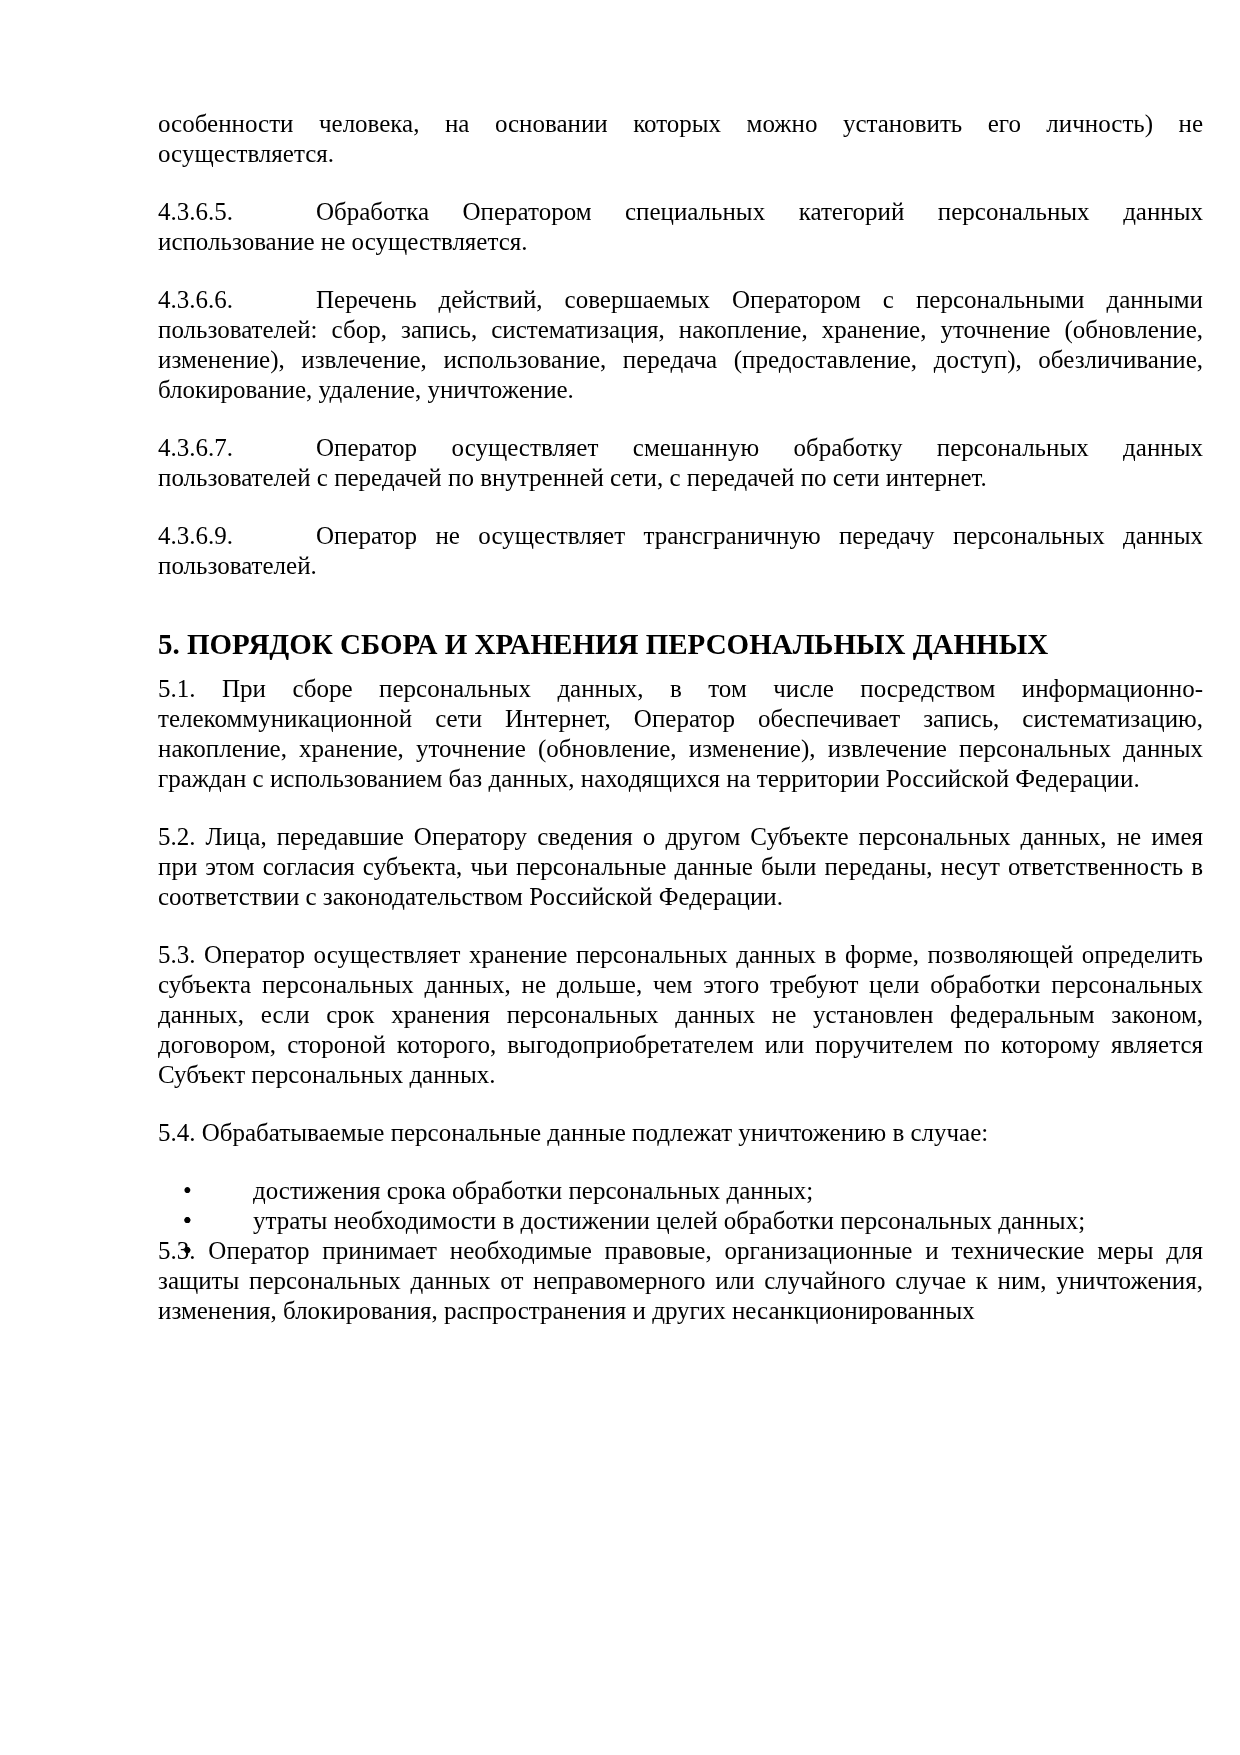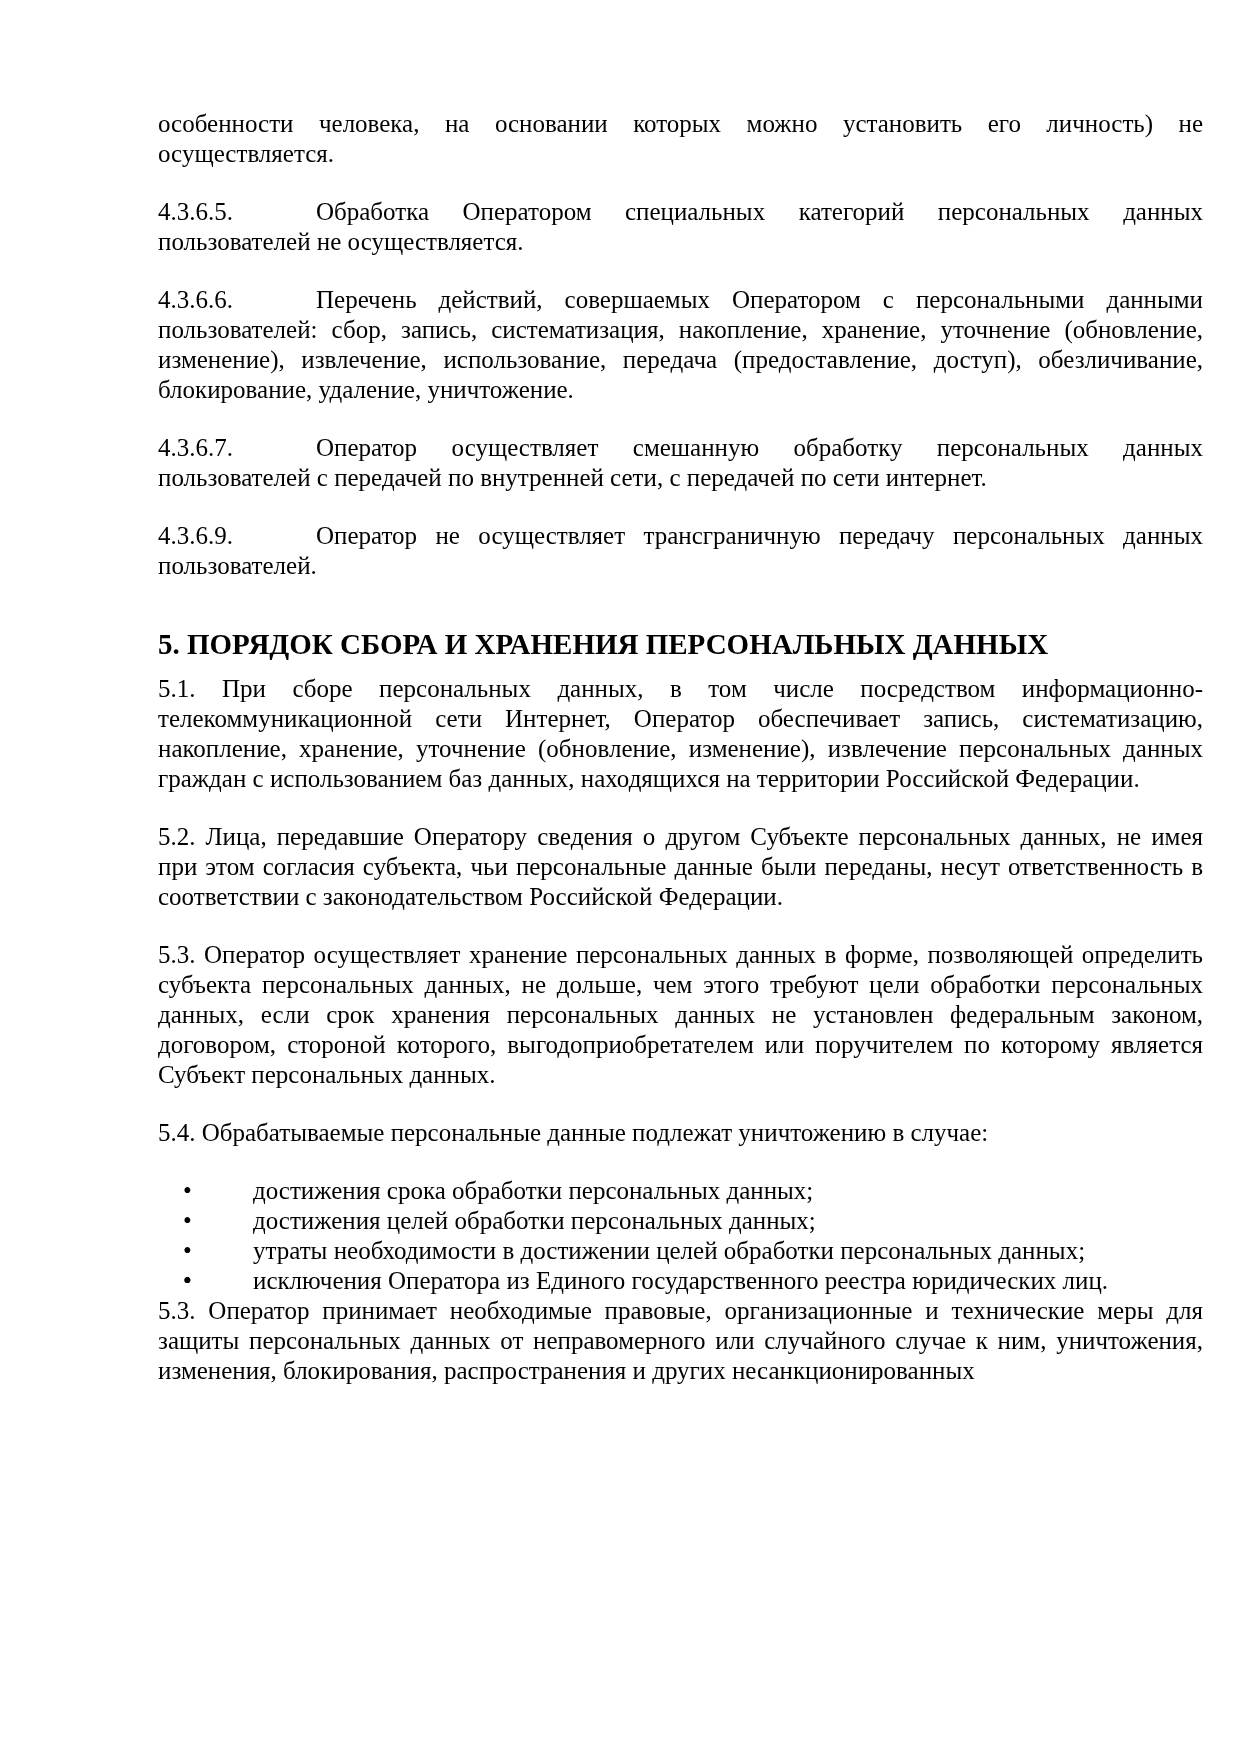--- a/index.html
+++ b/index.html
@@ -56,43 +56,43 @@
     top: 0;
   }
 </style>
 </head>
 <body>
 
 <div class="page">
 
   <p class="para">особенности человека, на основании которых можно установить его личность) не осуществляется.</p>
 
-  <p class="para"><span class="tabnum">4.3.6.5.</span><span>Обработка Оператором специальных категорий персональных данных пользователей не осуществляется.</span></p>
+  <p class="para"><span class="tabnum">4.3.6.5.</span><span>Обработка Оператором специальных категорий персональных данных использование не осуществляется.</span></p>
 
   <p class="para"><span class="tabnum">4.3.6.6.</span><span>Перечень действий, совершаемых Оператором с персональными данными пользователей: сбор, запись, систематизация, накопление, хранение, уточнение (обновление, изменение), извлечение, использование, передача (предоставление, доступ), обезличивание, блокирование, удаление, уничтожение.</span></p>
 
   <p class="para"><span class="tabnum">4.3.6.7.</span><span>Оператор осуществляет смешанную обработку персональных данных пользователей с передачей по внутренней сети, с передачей по сети интернет.</span></p>
 
 
   <p class="para"><span class="tabnum">4.3.6.9.</span><span>Оператор не осуществляет трансграничную передачу персональных данных пользователей.</span></p>
 
   <h2 class="heading h5">5. ПОРЯДОК СБОРА И ХРАНЕНИЯ ПЕРСОНАЛЬНЫХ ДАННЫХ</h2>
 
   <p class="para"><span>5.1.</span> <span>При сборе персональных данных, в том числе посредством информационно-телекоммуникационной сети Интернет, Оператор обеспечивает запись, систематизацию, накопление, хранение, уточнение (обновление, изменение), извлечение персональных данных граждан с использованием баз данных, находящихся на территории Российской Федерации.</span></p>
 
   <p class="para"><span>5.2.</span> <span>Лица, передавшие Оператору сведения о другом Субъекте персональных данных, не имея при этом согласия субъекта, чьи персональные данные были переданы, несут ответственность в соответствии с законодательством Российской Федерации.</span></p>
 
   <p class="para"><span>5.3.</span> <span>Оператор осуществляет хранение персональных данных в форме, позволяющей определить субъекта персональных данных, не дольше, чем этого требуют цели обработки персональных данных, если срок хранения персональных данных не установлен федеральным законом, договором, стороной которого, выгодоприобретателем или поручителем по которому является Субъект персональных данных.</span></p>
 
   <p class="para"><span>5.4.</span> <span>Обрабатываемые персональные данные подлежат уничтожению в случае:</span></p>
 
   <ul class="bullets">
     <li class="bullet-item"><span class="dot">•</span><span>достижения срока обработки персональных данных;</span></li>
-    <li class="bullet-item"><span class="dot">•</span><span>достижения целей обработки персональных данных;</span></li>
+    <li class="bullet-item"><span class="dot">•</span></li>
     <li class="bullet-item"><span class="dot">•</span><span>утраты необходимости в достижении целей обработки персональных данных;</span></li>
     <li class="bullet-item"><span class="dot">•</span></li>
-    <li class="bullet-item"><span class="dot">•</span><span>исключения Оператора из Единого государственного реестра юридических лиц.</span></li>
+    <li class="bullet-item"><span class="dot">•</span></li>
   </ul>
 
 
   <p class="para"><span>5.3.</span> <span>Оператор принимает необходимые правовые, организационные и технические меры для защиты персональных данных от неправомерного или случайного случае к ним, уничтожения, изменения, блокирования, распространения и других несанкционированных</span></p>
 
 </div>
 
 </body></html>

